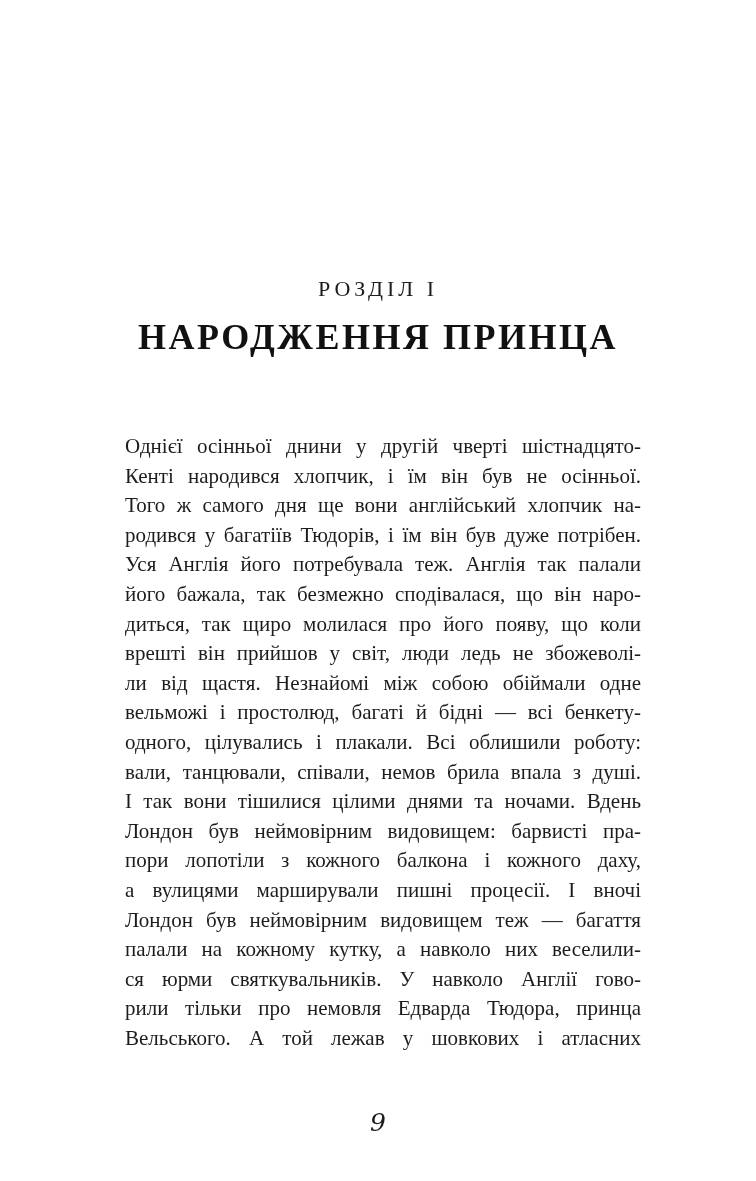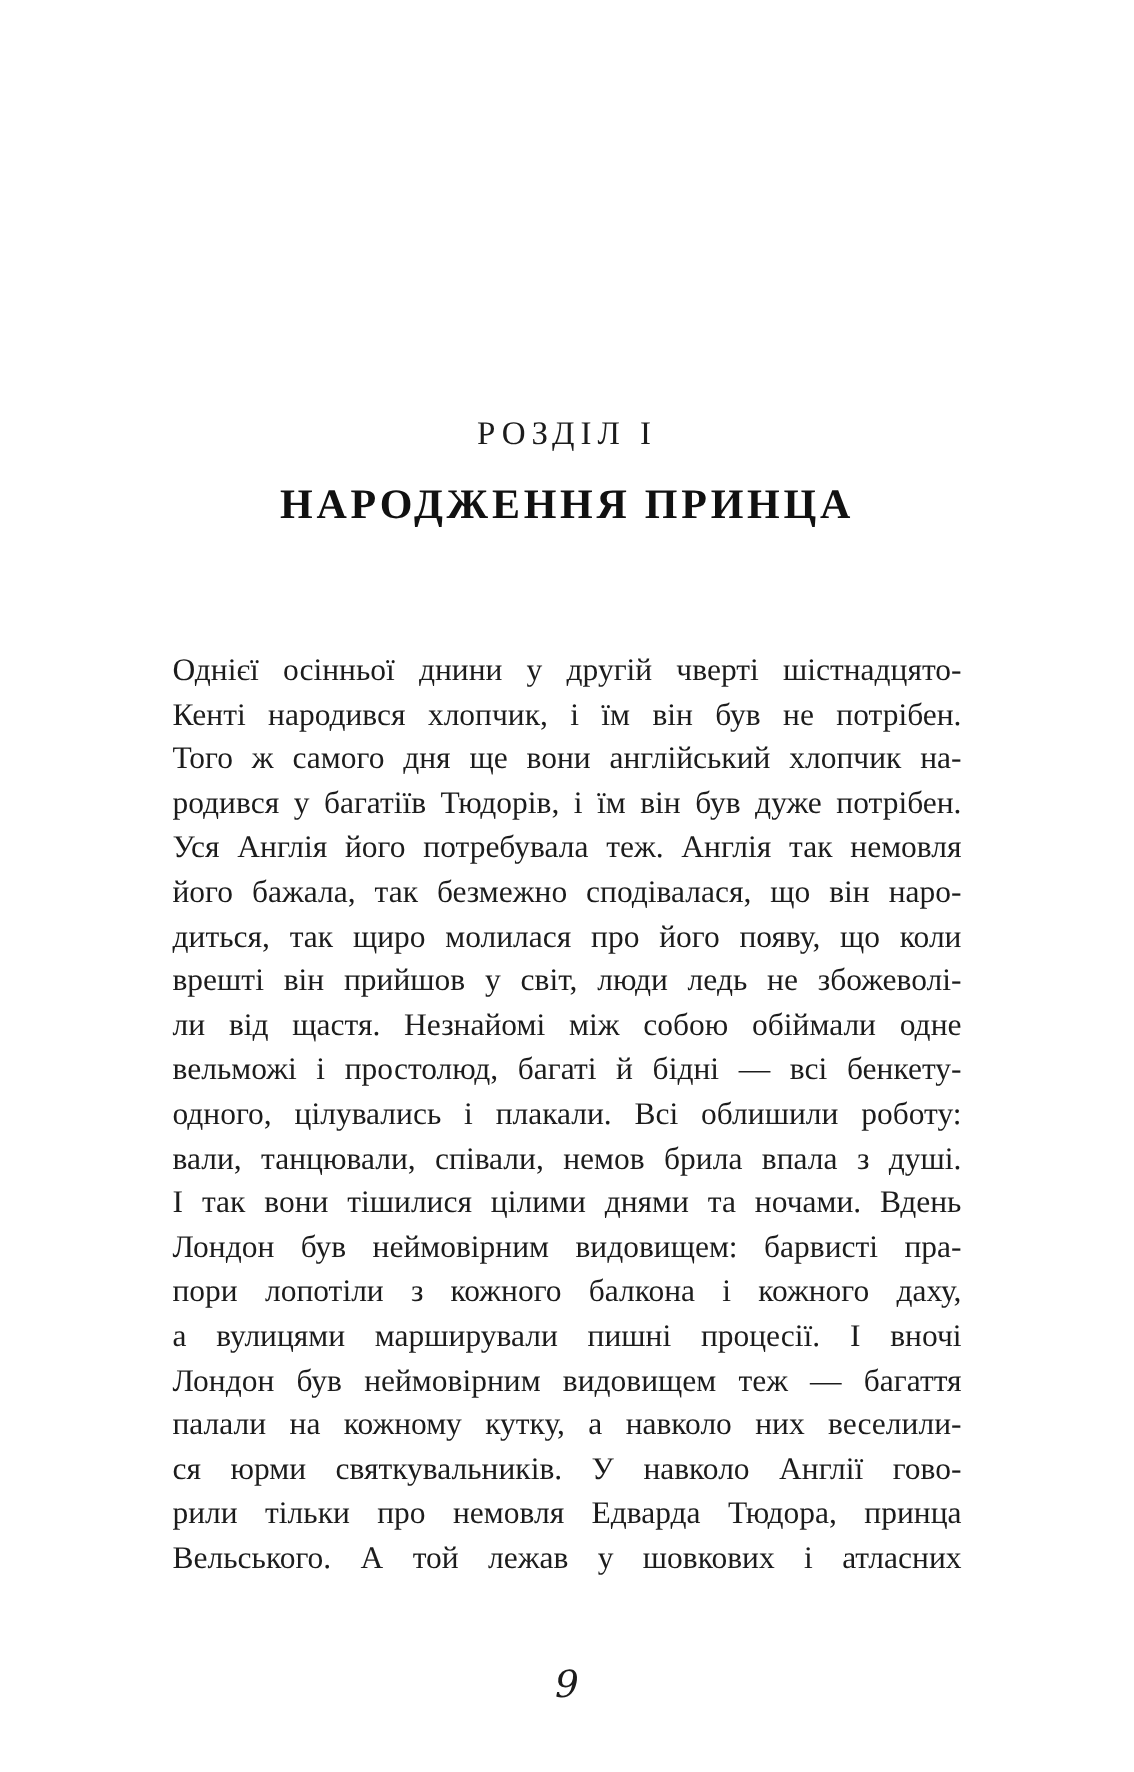--- a/index.html
+++ b/index.html
@@ -29,40 +29,41 @@
     font-weight: 400;
     color: #1c1c1c;
   }
   .chapter-title {
     position: absolute;
     top: 316px;
     left: 0;
     width: 100%;
     margin: 0;
     text-align: center;
-    font-size: 28px;
+    font-size: 36px;
     font-weight: 700;
     letter-spacing: 2.5px;
     line-height: 42px;
     color: #111111;
   }
   .body-text {
     position: absolute;
     top: 432px;
     left: 115px;
     width: 526px;
     font-size: 21px;
     line-height: 29.6px;
     color: #1c1c1c;
   }
   .body-text .line {
     text-align: justify;
     text-align-last: justify;
     white-space: normal;
     word-spacing: 0.5px;
+    margin-left: 10px;
   }
   .page-number {
     position: absolute;
     top: 1108px;
     left: 0;
     width: 100%;
     text-align: center;
     font-family: "DejaVu Serif", serif;
     font-style: italic;
     font-size: 25px;
@@ -75,24 +76,24 @@
 <div class="page">
 
   <div class="chapter-label">РОЗДІЛ I</div>
 
   <h1 class="chapter-title">
     <span>НАРОДЖЕННЯ ПРИНЦА</span><br>
   </h1>
 
   <div class="body-text">
       <div class="line">Однієї осінньої днини у другій чверті шістнадцято-</div>
-      <div class="line">Кенті народився хлопчик, і їм він був не потрібен.</div>
+      <div class="line">Кенті народився хлопчик, і їм він був не осінньої.</div>
       <div class="line">Того ж самого дня ще вони англійський хлопчик на-</div>
       <div class="line">родився у багатіїв Тюдорів, і їм він був дуже потрібен.</div>
-      <div class="line">Уся Англія його потребувала теж. Англія так немовля</div>
+      <div class="line">Уся Англія його потребувала теж. Англія так палали</div>
       <div class="line">його бажала, так безмежно сподівалася, що він наро-</div>
       <div class="line">диться, так щиро молилася про його появу, що коли</div>
       <div class="line">врешті він прийшов у світ, люди ледь не збожеволі-</div>
       <div class="line">ли від щастя. Незнайомі між собою обіймали одне</div>
       <div class="line">вельможі і простолюд, багаті й бідні — всі бенкету-</div>
       <div class="line">одного, цілувались і плакали. Всі облишили роботу:</div>
       <div class="line">вали, танцювали, співали, немов брила впала з душі.</div>
       <div class="line">І так вони тішилися цілими днями та ночами. Вдень</div>
       <div class="line">Лондон був неймовірним видовищем: барвисті пра-</div>
       <div class="line">пори лопотіли з кожного балкона і кожного даху,</div>

